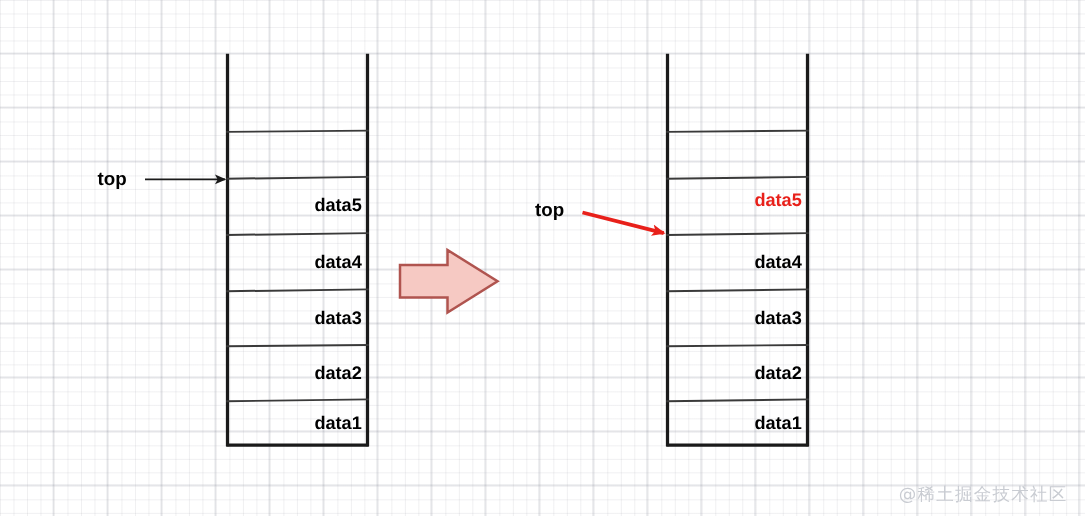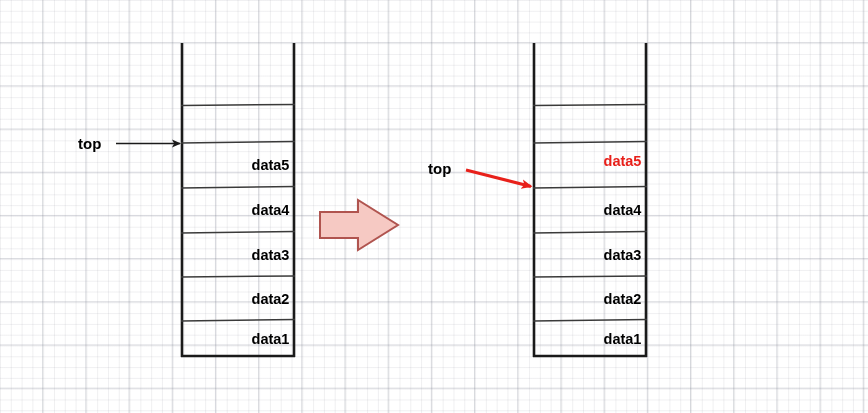--- a/index.html
+++ b/index.html
@@ -142,14 +142,15 @@
   <div class="cell-label" style="left:182px; top:247px; width:113px;">data3</div>
   <div class="cell-label" style="left:182px; top:291px; width:113px;">data2</div>
   <div class="cell-label" style="left:182px; top:331px; width:113px;">data1</div>
 
   <div class="cell-label highlight" style="left:534px; top:153px; width:113px;">data5</div>
   <div class="cell-label" style="left:534px; top:202px; width:113px;">data4</div>
   <div class="cell-label" style="left:534px; top:247px; width:113px;">data3</div>
   <div class="cell-label" style="left:534px; top:291px; width:113px;">data2</div>
   <div class="cell-label" style="left:534px; top:331px; width:113px;">data1</div>
 
+  <div class="watermark">@稀土掘金技术社区</div>
 
 </div>
 
 </body></html>

